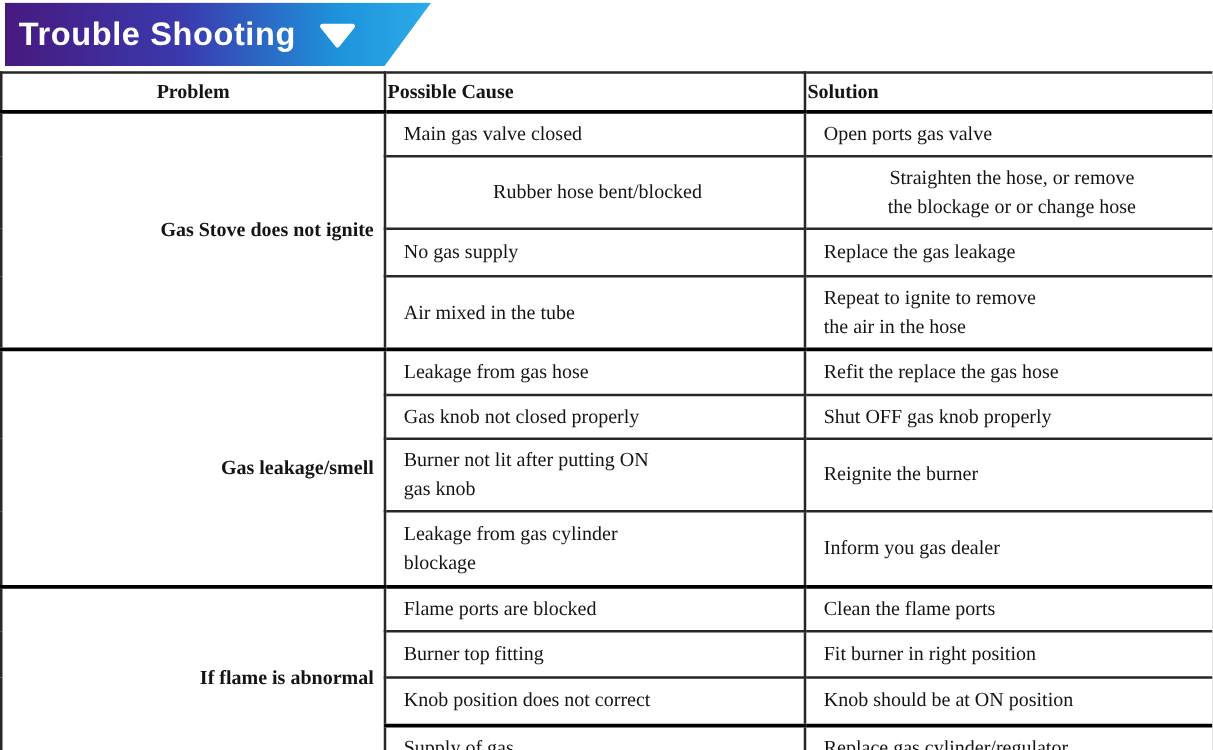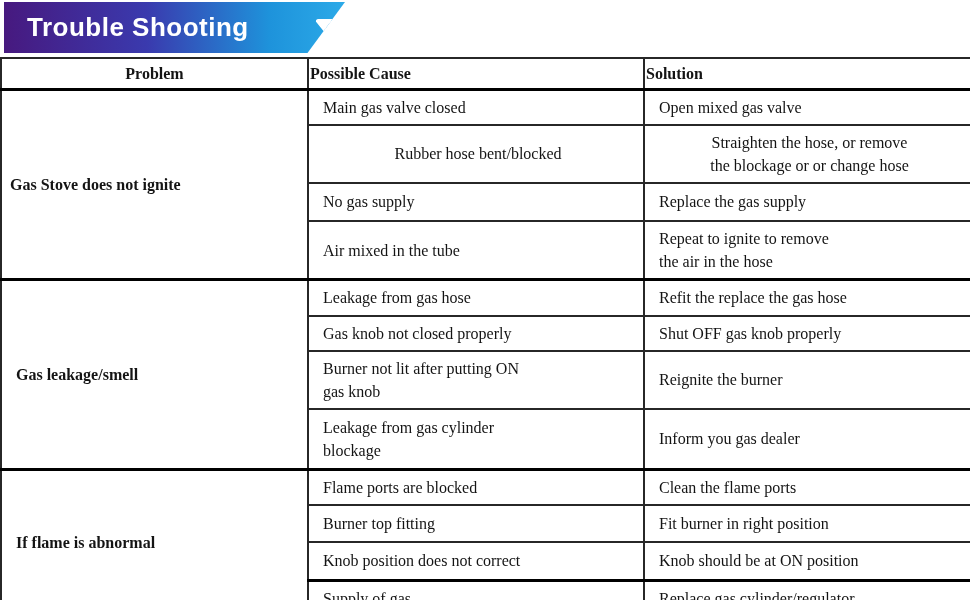--- a/index.html
+++ b/index.html
@@ -17,23 +17,22 @@
   #banner {
     position: absolute;
     left: 4px;
     top: 2px;
     width: 341px;
     height: 51px;
     background: linear-gradient(90deg, #47197f 0%, #3a3aae 42%, #1e93db 78%, #2caae8 100%);
     clip-path: polygon(0 0, 100% 0, 89% 100%, 0 100%);
     display: flex;
     align-items: center;
-    padding-left: 23px;
+    padding-left: 11px;
     box-sizing: border-box;
-    justify-content: space-between;
   }
   #banner .title {
     font-family: "Liberation Sans", sans-serif;
     font-weight: bold;
     font-size: 26px;
     letter-spacing: 0.5px;
     color: #ffffff;
     white-space: nowrap;
   }
   #banner .chev {
@@ -68,21 +67,21 @@
     vertical-align: middle;
   }
   thead th.th-problem { text-align: center; padding-left: 8px; }
 
   td.cell {
     padding: 5px 10px 5px 14px;
     vertical-align: middle;
     white-space: pre-line;
   }
   td.problem {
-    text-align: left;
+    text-align: right;
     font-weight: bold;
     vertical-align: middle;
     padding: 4px 8px;
   }
   tr.group-sep td { border-top: 3px solid #000000; padding-left: 14px; }
 
   tr.r1  { height: 35px; }
   tr.r2  { height: 56px; text-align: center; }
   tr.r3  { height: 38px; }
   tr.r4  { height: 50px; }
@@ -121,30 +120,30 @@
           <th class="th-problem">Problem</th>
           <th>Possible Cause</th>
           <th>Solution</th>
         </tr>
       </thead>
       <tbody>
 
         <tr class="r1">
           <td class="problem" rowspan="4">Gas Stove does not ignite</td>
           <td class="cell">Main gas valve closed</td>
-          <td class="cell">Open mixed gas valve</td>
+          <td class="cell">Open ports gas valve</td>
         </tr>
         <tr class="r2">
           <td class="cell">Rubber hose bent/blocked</td>
           <td class="cell">Straighten the hose, or remove
 the blockage or or change hose</td>
         </tr>
         <tr class="r3">
           <td class="cell">No gas supply</td>
-          <td class="cell">Replace the gas supply</td>
+          <td class="cell">Replace the gas leakage</td>
         </tr>
         <tr class="r4">
           <td class="cell">Air mixed in the tube</td>
           <td class="cell">Repeat to ignite to remove
 the air in the hose</td>
         </tr>
 
         <tr class="r5 group-sep">
           <td class="problem" rowspan="4">Gas leakage/smell</td>
           <td class="cell">Leakage from gas hose</td>

